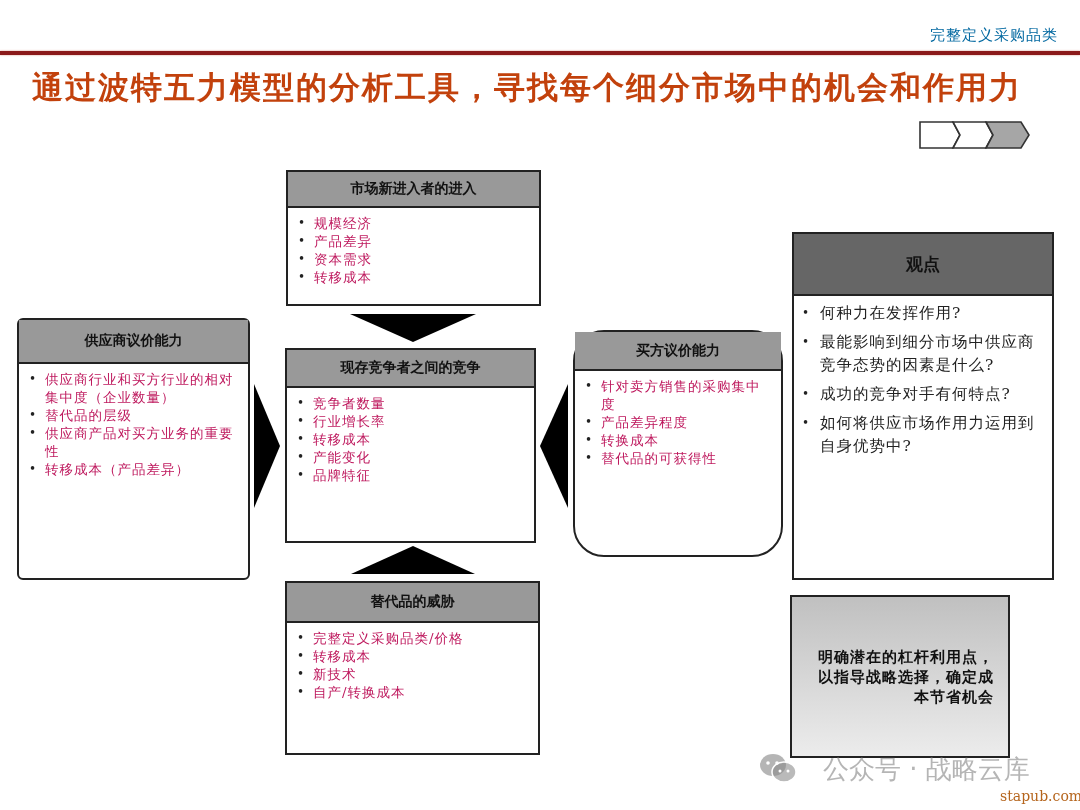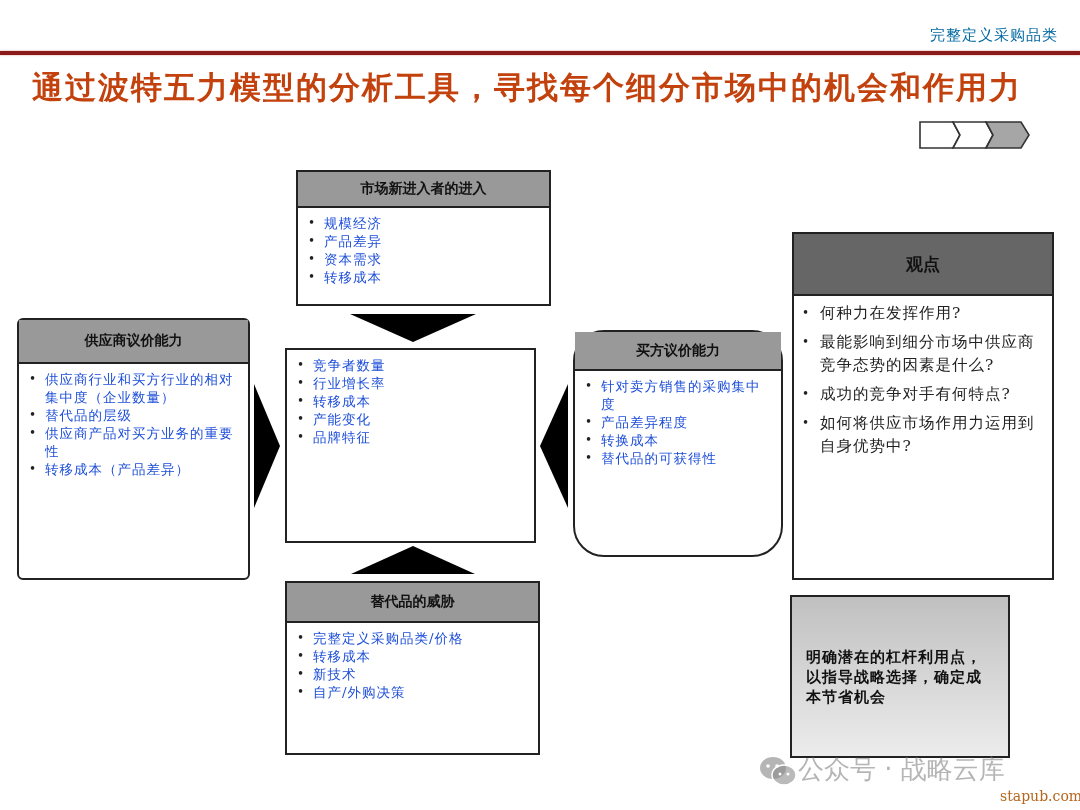--- a/index.html
+++ b/index.html
@@ -6,48 +6,48 @@
   body { width:1080px; height:810px; position:relative; overflow:hidden;
          font-family:"DejaVu Serif","Liberation Serif",serif; color:#111; }
   .abs { position:absolute; }
   .section-label { right:22px; top:26px; font-size:15px; color:#0369a1; letter-spacing:1px; }
   .rule { left:0; top:51px; width:1080px; height:4px; background:#8b1a1a; box-shadow:0 0 2px #d28a7a; }
   .title { left:32px; top:66px; width:1020px; font-size:31px; font-weight:bold; line-height:42px; letter-spacing:2px; color:#c2410c; }
   .chevrons { left:919px; top:121px; width:112px; height:28px; }
   .box { position:absolute; border:2px solid #222; background:#fff; box-sizing:border-box; }
   .box .hdr { background:#999999; border-bottom:2px solid #222; text-align:center; font-size:14px; font-weight:bold; display:flex; align-items:center; justify-content:center; }
   .box ul { list-style:none; margin:0; padding:6px 8px 0 10px; }
-  .box li { position:relative; padding-left:16px; font-size:13.5px; line-height:18px; color:#1d4ed8; letter-spacing:1px; }
+  .box li { position:relative; padding-left:16px; font-size:13.5px; line-height:18px; color:#be185d; letter-spacing:1px; }
   .box li::before { content:"•"; position:absolute; left:0; top:0; font-size:12px; color:#222; }
   .view .hdr { background:#666666; font-size:17px; }
   .view li { font-size:15.5px; line-height:23px; margin-bottom:6px; color:#222; padding-left:18px; }
   .view ul { padding:6px 4px 0 8px; }
   .conclusion { left:790px; top:595px; width:220px; height:163px; border:2px solid #222; box-sizing:border-box;
-     background:linear-gradient(#c0c0c0, #ececec); display:flex; align-items:center; justify-content:center; text-align:left;
+     background:linear-gradient(#c0c0c0, #ececec); display:flex; align-items:center; justify-content:center; text-align:right;
      font-size:15px; font-weight:bold; line-height:20px; padding:0 14px; letter-spacing:1px; }
-  .watermark { left:758px; top:752px; font-family:"DejaVu Sans","Liberation Sans",sans-serif; font-size:26px; color:rgba(120,120,120,0.55); display:flex; align-items:flex-end; gap:0; }
+  .watermark { left:758px; top:752px; font-family:"DejaVu Sans","Liberation Sans",sans-serif; font-size:26px; color:rgba(120,120,120,0.55); display:flex; align-items:flex-start; gap:25px; }
   .site { left:1000px; top:788px; font-size:14px; color:#b5651d; }
   svg.arrow { position:absolute; }
 </style>
 </head>
 <body>
 
 <div class="abs section-label">完整定义采购品类</div>
 <div class="abs rule"></div>
 <div class="abs title">通过波特五力模型的分析工具，寻找每个细分市场中的机会和作用力</div>
 
 <svg class="abs chevrons" viewBox="0 0 112 28">
   <g stroke="#333" stroke-width="1.6" stroke-linejoin="miter">
     <polygon points="1,1 34,1 41,14 34,27 1,27" fill="#fff"></polygon>
     <polygon points="34,1 67,1 74,14 67,27 34,27 41,14" fill="#fff"></polygon>
     <polygon points="67,1 102,1 110,14 102,27 67,27 74,14" fill="#a6a6a6"></polygon>
   </g>
 </svg>
 
-<div class="box" style="left:286px;top:170px;width:255px;height:136px;margin-left:10px;">
+<div class="box" style="left:286px;top:170px;width:255px;height:136px;">
   <div class="hdr" style="height:34px;">市场新进入者的进入</div>
   <ul>
     <li>规模经济</li>
     <li>产品差异</li>
     <li>资本需求</li>
     <li>转移成本</li>
   </ul>
 </div>
 
 <svg class="arrow" style="left:350px;top:314px;" width="126" height="28" viewBox="0 0 126 28">
@@ -62,20 +62,21 @@
     <li>供应商产品对买方业务的重要性</li>
     <li>转移成本（产品差异）</li>
   </ul>
 </div>
 
 <svg class="arrow" style="left:254px;top:384px;" width="26" height="124" viewBox="0 0 26 124">
   <polygon points="0,0 26,62 0,124" fill="#000"></polygon>
 </svg>
 
 <div class="box" style="left:285px;top:348px;width:251px;height:195px;">
+  <div class="hdr" style="height:36px;">现存竞争者之间的竞争</div>
   <ul>
     <li>竞争者数量</li>
     <li>行业增长率</li>
     <li>转移成本</li>
     <li>产能变化</li>
     <li>品牌特征</li>
   </ul>
 </div>
 
 <svg class="arrow" style="left:540px;top:384px;" width="28" height="124" viewBox="0 0 28 124">
@@ -95,21 +96,21 @@
 <svg class="arrow" style="left:351px;top:546px;" width="124" height="28" viewBox="0 0 124 28">
   <polygon points="0,28 62,0 124,28" fill="#000"></polygon>
 </svg>
 
 <div class="box" style="left:285px;top:581px;width:255px;height:174px;">
   <div class="hdr" style="height:38px;">替代品的威胁</div>
   <ul>
     <li>完整定义采购品类/价格</li>
     <li>转移成本</li>
     <li>新技术</li>
-    <li>自产/外购决策</li>
+    <li>自产/转换成本</li>
   </ul>
 </div>
 
 <div class="box view" style="left:792px;top:232px;width:262px;height:348px;">
   <div class="hdr" style="height:60px;">观点</div>
   <ul>
     <li>何种力在发挥作用?</li>
     <li>最能影响到细分市场中供应商竞争态势的因素是什么?</li>
     <li>成功的竞争对手有何特点?</li>
     <li>如何将供应市场作用力运用到自身优势中?</li>

